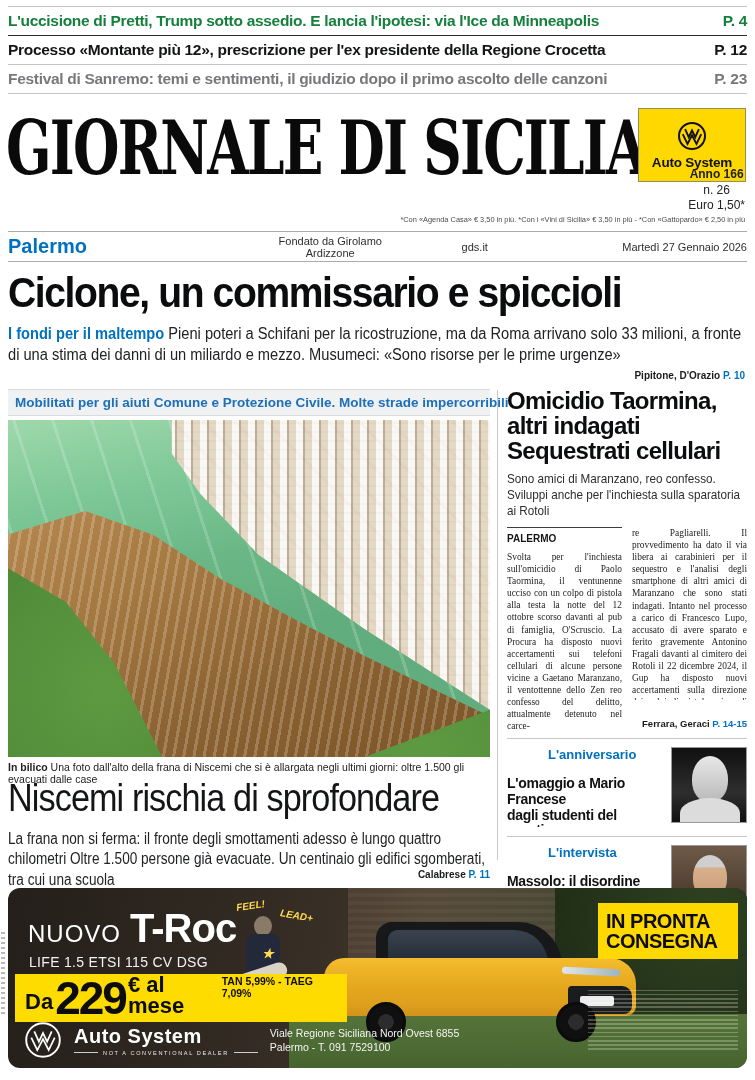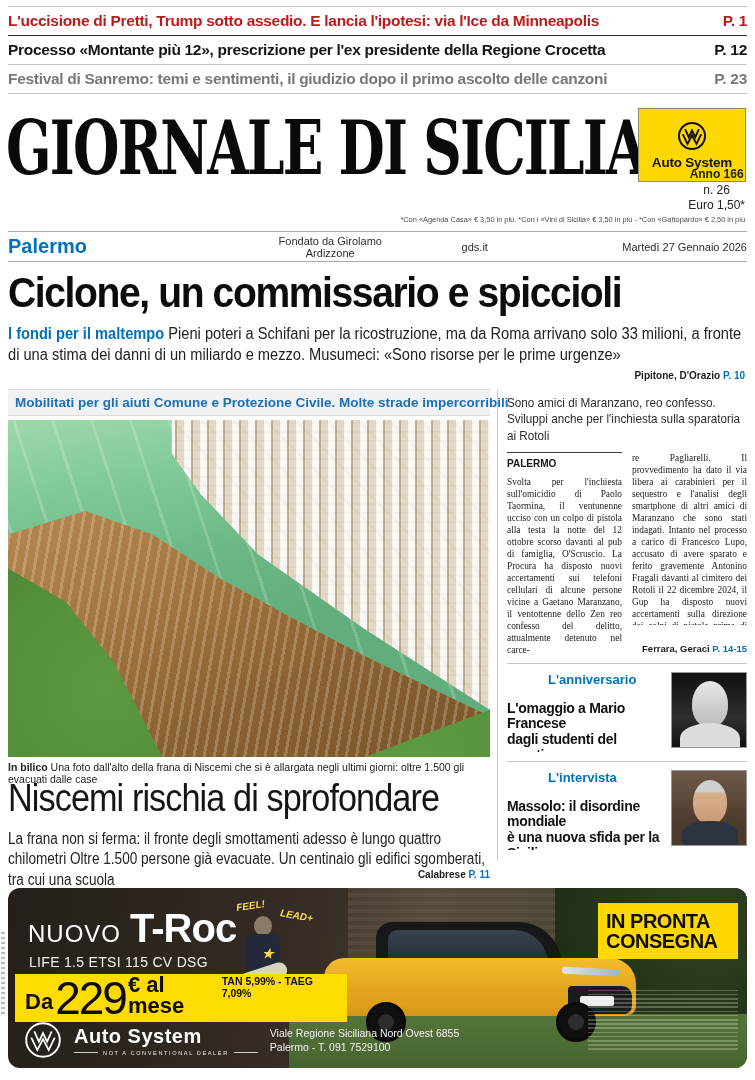--- a/index.html
+++ b/index.html
@@ -4,21 +4,21 @@
 <style>
   * { margin:0; padding:0; box-sizing:border-box; }
   body { background:#e8e8e8; font-family:"Liberation Sans", sans-serif; }
   .page { position:relative; width:755px; height:1080px; margin:0 auto; background:#fff; overflow:hidden; }
 
   
   .topstrip { position:absolute; top:6px; left:8px; right:8px; border-top:1px solid #c2c4c6; }
   .ts-row { display:flex; justify-content:space-between; align-items:center; height:29px; font-weight:bold; font-size:15.5px; letter-spacing:-0.3px; }
   .ts-row .ts-label { white-space:nowrap; }
   .ts-row .ts-page { font-weight:bold; }
-  .ts-blue { color:#b91c1c; border-bottom:1.5px solid #2a2c2e;text-align:center; }
+  .ts-blue { color:#15803d; border-bottom:1.5px solid #2a2c2e;text-align:center; }
   .ts-black { color:#141516; border-bottom:1px solid #c2c4c6; }
   .ts-gray { color:#77787b; border-bottom:1px solid #c2c4c6; }
 
   
   .masthead-title { position:absolute; left:6px; top:104px; font-family:"DejaVu Serif", serif; font-weight:bold; font-size:62px; letter-spacing:-2px; color:#0a0a0b; transform:scale(.86,1.2); transform-origin:left top; white-space:nowrap; }
   .sponsor-box { position:absolute; left:638px; top:108px; width:108px; height:74px; background:#ffd800; border:1px solid #8d8d6a; display:flex; flex-direction:column; align-items:center; justify-content:center; gap:4px; }
   .sponsor-box svg { width:30px; height:30px; }
   .sponsor-name { font-size:13.5px; font-weight:bold; color:#111; letter-spacing:-0.2px; }
   .edition { position:absolute; right:10px; top:167px; text-align:center; font-size:12px; line-height:1.3; color:#222; }
   .edition .ed-anno { font-weight:bold; }
@@ -96,21 +96,21 @@
   .ad-person .head { position:absolute; left:20px; top:0; width:18px; height:20px; border-radius:50%; background:#8a7a68; }
   .ad-person .body { position:absolute; left:12px; top:18px; width:34px; height:70px; border-radius:8px; background:#23283a; }
   .ad-person .guitar { position:absolute; left:2px; top:52px; width:52px; height:16px; border-radius:8px; background:#d8d3c2; transform:rotate(-18deg); }
   .ad-doodle { position:absolute; color:#ffd94e; font-size:10px; font-weight:bold; font-style:italic; }
   .ad-nuovo-row { position:absolute; left:20px; top:18px; display:flex; align-items:baseline; gap:9px; color:#fff; }
   .ad-nuovo { font-size:24px; font-weight:300; letter-spacing:1px; }
   .ad-model { font-size:40px; font-weight:bold; letter-spacing:-1px; }
   .ad-trim { position:absolute; left:21px; top:66px; color:#f2f2f0; font-size:14px; letter-spacing:0.3px; }
   .ad-price { position:absolute; left:7px; top:86px; width:332px; height:48px; background:#ffdc00; display:flex; align-items:flex-end; padding:2px 8px 4px 10px; color:#0d0d0d; }
   .ad-price .p-da { font-size:22px; font-weight:bold; margin-bottom:3px; }
-  .ad-price .p-val { font-size:46px; font-weight:normal; letter-spacing:-2px; line-height:.85; margin:0 2px; }
+  .ad-price .p-val { font-size:46px; font-weight:bold; letter-spacing:-2px; line-height:.85; margin:0 2px; }
   .ad-price .p-rest { display:flex; flex-direction:row; align-items:flex-start; margin-bottom:1px; }
   .ad-price .p-mese { font-size:22px; font-weight:bold; line-height:.95; }
   .ad-price .p-tan { font-size:10.5px; font-weight:bold; }
   .ad-badge { position:absolute; right:9px; top:15px; width:140px; background:#ffd800; color:#0d0d0d; font-weight:bold; font-size:20px; line-height:1.0; letter-spacing:-0.5px; padding:8px 8px; }
   .ad-fineprint { position:absolute; right:9px; top:100px; width:150px; height:62px; opacity:.75; background:repeating-linear-gradient(0deg, rgba(255,255,230,.34) 0 1.6px, transparent 1.6px 4.2px); }
   .ad-bottom { position:absolute; left:16px; bottom:9px; display:flex; align-items:center; gap:12px; color:#fff; }
   .ad-vw svg { width:38px; height:38px; display:block; }
   .ad-dealer-name { font-size:20px; font-weight:bold; letter-spacing:0.5px; }
   .ad-dealer-tag { font-size:5.6px; letter-spacing:1.6px; color:#e9e9e9; display:flex; align-items:center; gap:5px; margin-top:2px; }
   .ad-dealer-tag::before, .ad-dealer-tag::after { content:""; width:24px; height:1px; background:#cfcfcf; }
@@ -128,21 +128,21 @@
   .margin-code { position:absolute; left:1px; top:930px; width:4px; height:84px; background:repeating-linear-gradient(0deg,#8a8a8a 0 2px, transparent 2px 5px); opacity:.6; }
 </style>
 </head>
 <body>
 
 <div class="page">
 
   <header class="topstrip">
     <div class="ts-row ts-blue">
       <span class="ts-label">L'uccisione di Pretti, Trump sotto assedio. E lancia l'ipotesi: via l'Ice da Minneapolis</span>
-      <span class="ts-page">P. 1</span>
+      <span class="ts-page">P. 4</span>
     </div>
     <div class="ts-row ts-black">
       <span class="ts-label">Processo «Montante più 12», prescrizione per l'ex presidente della Regione Crocetta</span>
       <span class="ts-page">P. 12</span>
     </div>
     <div class="ts-row ts-gray">
       <span class="ts-label">Festival di Sanremo: temi e sentimenti, il giudizio dopo il primo ascolto delle canzoni</span>
       <span class="ts-page">P. 23</span>
     </div>
   </header>
@@ -183,20 +183,23 @@
     <div class="p-green2"></div>
   </div>
   <div class="photo-caption"><span class="bold">In bilico</span> <span>Una foto dall'alto della frana di Niscemi che si è allargata negli ultimi giorni: oltre 1.500 gli evacuati dalle case</span></div>
   <h3 class="niscemi-h">Niscemi rischia di sprofondare</h3>
   <p class="niscemi-sf">La frana non si ferma: il fronte degli smottamenti adesso è lungo quattro chilometri Oltre 1.500 persone già evacuate. Un centinaio gli edifici sgomberati, tra cui una scuola</p>
   <div class="niscemi-byline"><span class="bold">Calabrese</span> <span class="pageref">P. 11</span></div>
 
   <div class="vdivider"></div>
 
   <aside class="rightcol">
+    <h3 class="crime-h">Omicidio Taormina,
+altri indagati
+Sequestrati cellulari</h3>
     <p class="crime-sf">Sono amici di Maranzano, reo confesso. Sviluppi anche per l'inchiesta sulla sparatoria ai Rotoli</p>
     <div class="crime-cols">
       <div class="crime-col">
         <div class="crime-place">PALERMO</div>
         <p>Svolta per l'inchiesta sull'omicidio di Paolo Taormina, il ventunenne ucciso con un colpo di pistola alla testa la notte del 12 ottobre scorso davanti al pub di famiglia, O'Scruscio. La Procura ha disposto nuovi accertamenti sui telefoni cellulari di alcune persone vicine a Gaetano Maranzano, il ventottenne dello Zen reo confesso del delitto, attualmente detenuto nel carce-</p>
       </div>
       <div class="crime-col">
         <p>re Pagliarelli. Il provvedimento ha dato il via libera ai carabinieri per il sequestro e l'analisi degli smartphone di altri amici di Maranzano che sono stati indagati. Intanto nel processo a carico di Francesco Lupo, accusato di avere sparato e ferito gravemente Antonino Fragali davanti al cimitero dei Rotoli il 22 dicembre 2024, il Gup ha disposto nuovi accertamenti sulla direzione dei colpi di pistola prima di arrivare al verdetto.</p>
         <div class="crime-byline"><span class="bold">Ferrara, Geraci</span> <span class="pageref">P. 14-15</span></div>
       </div>

